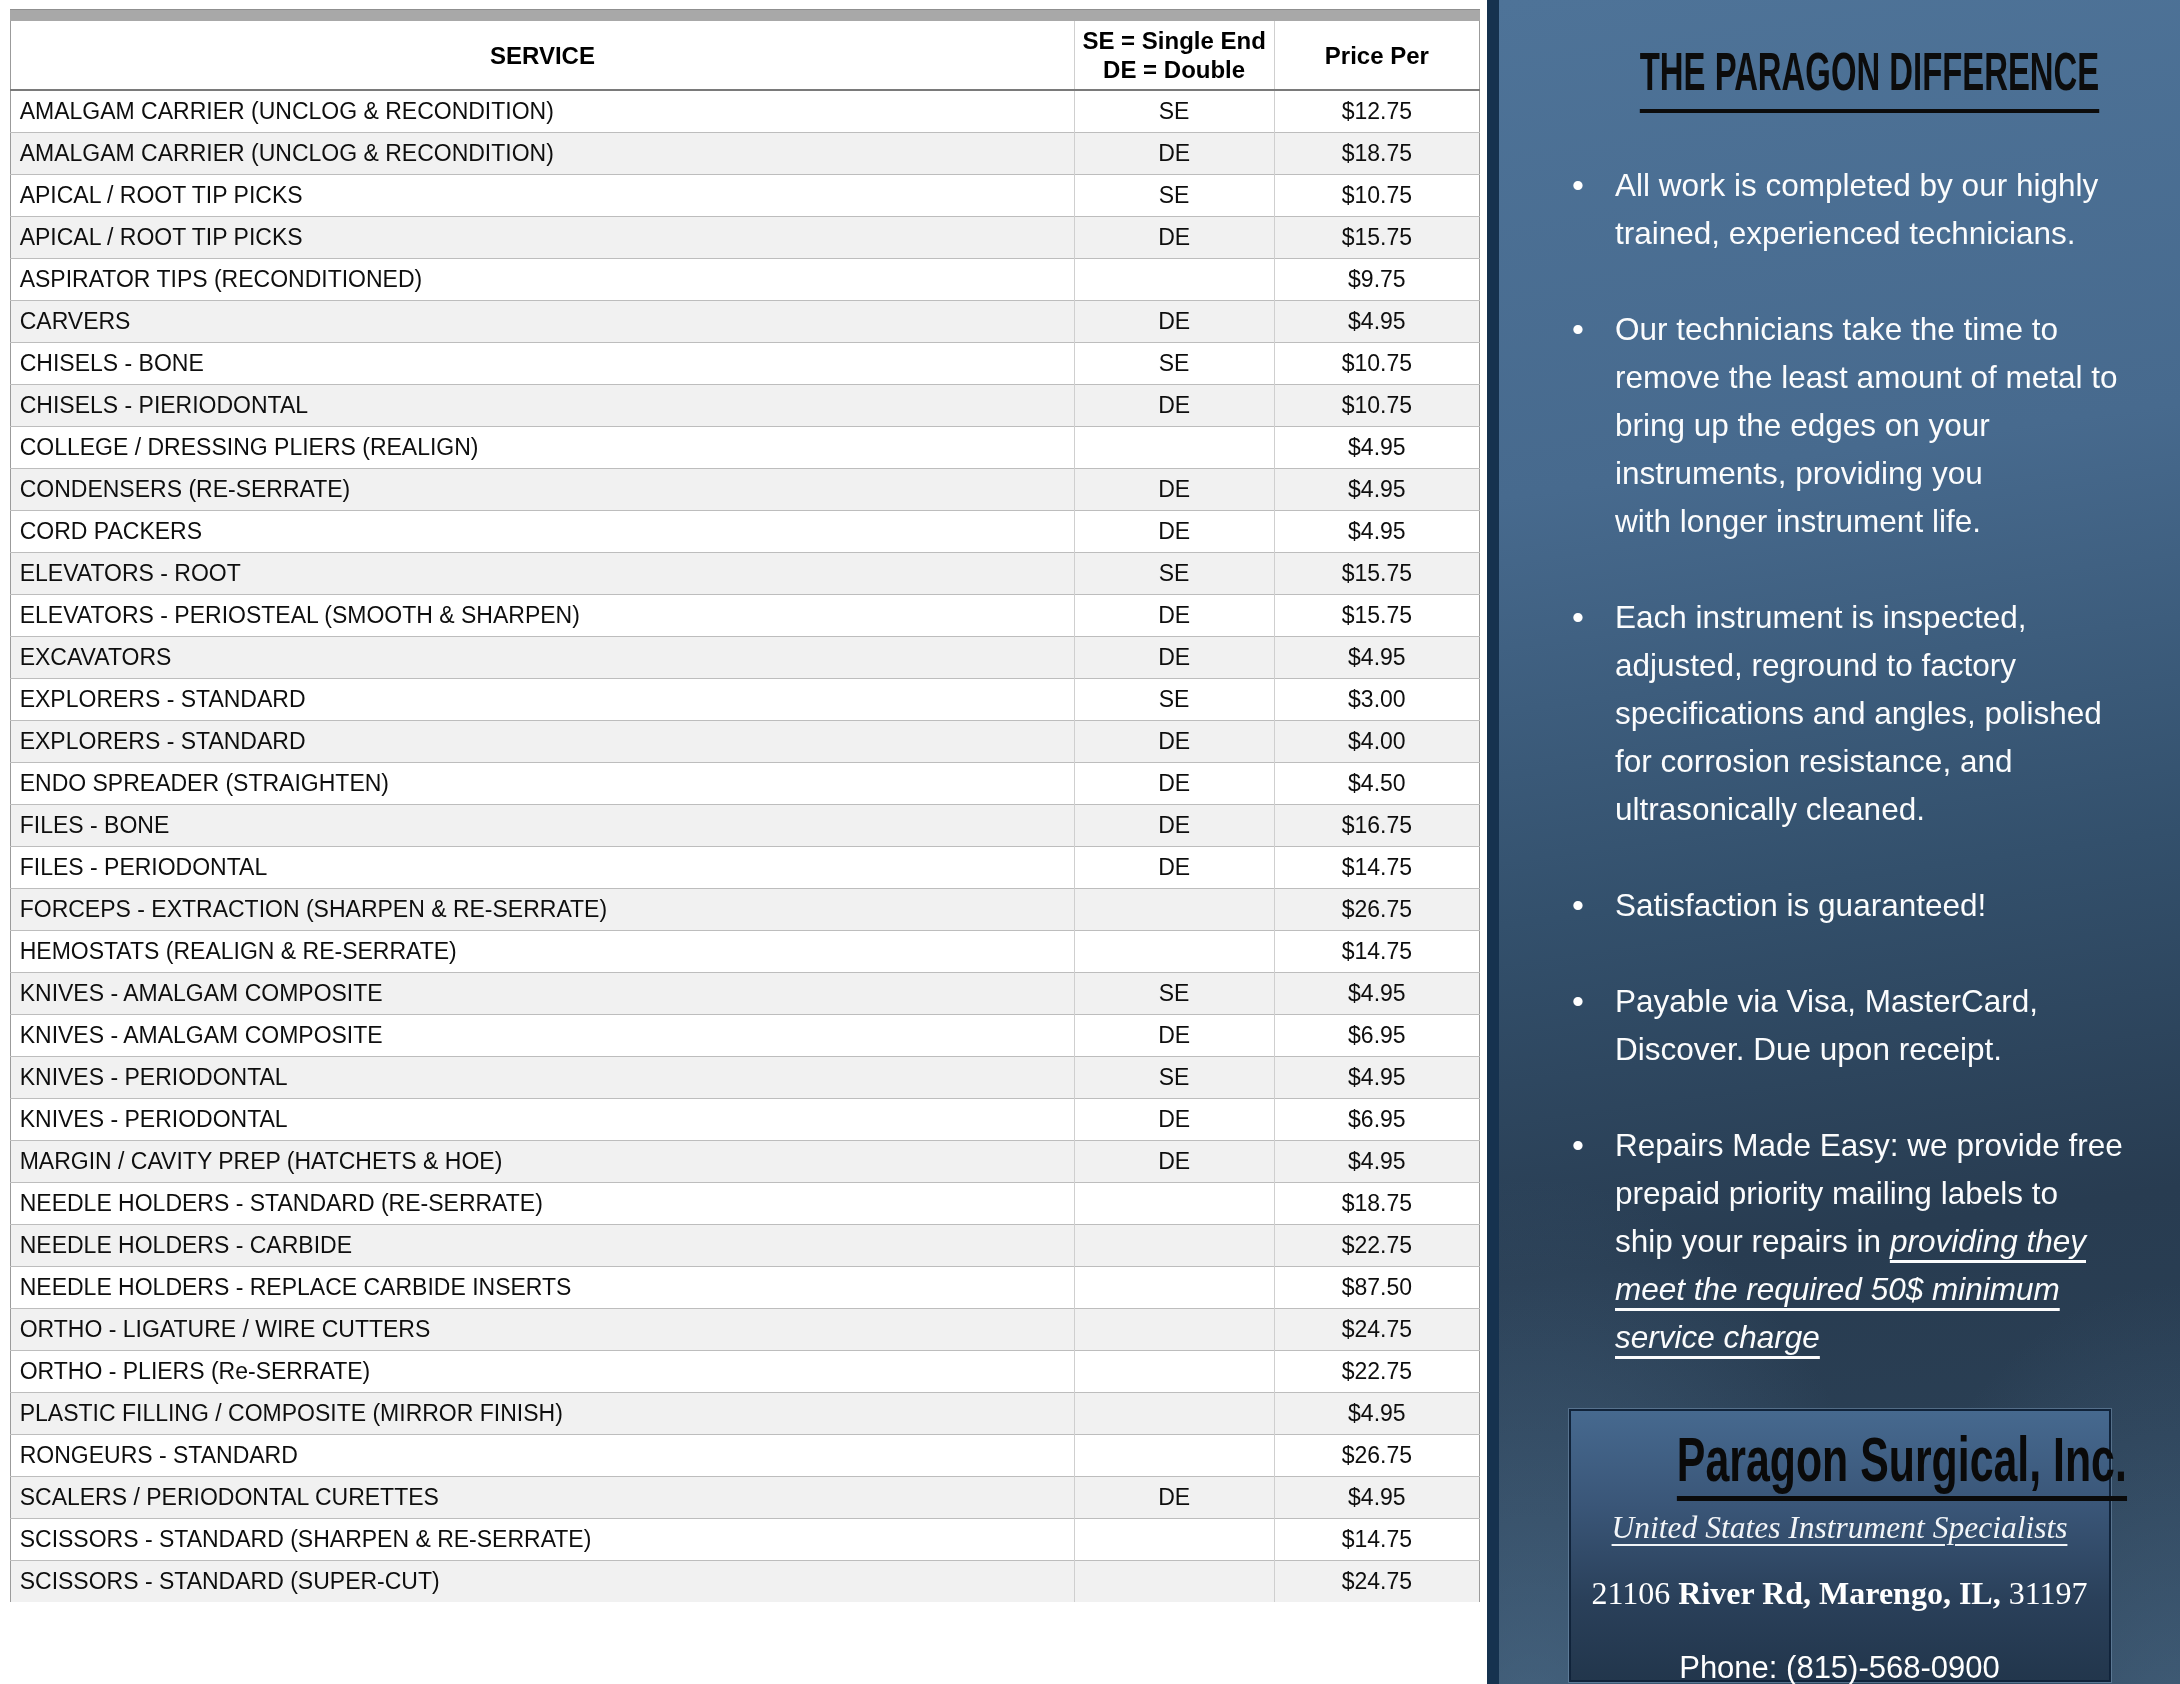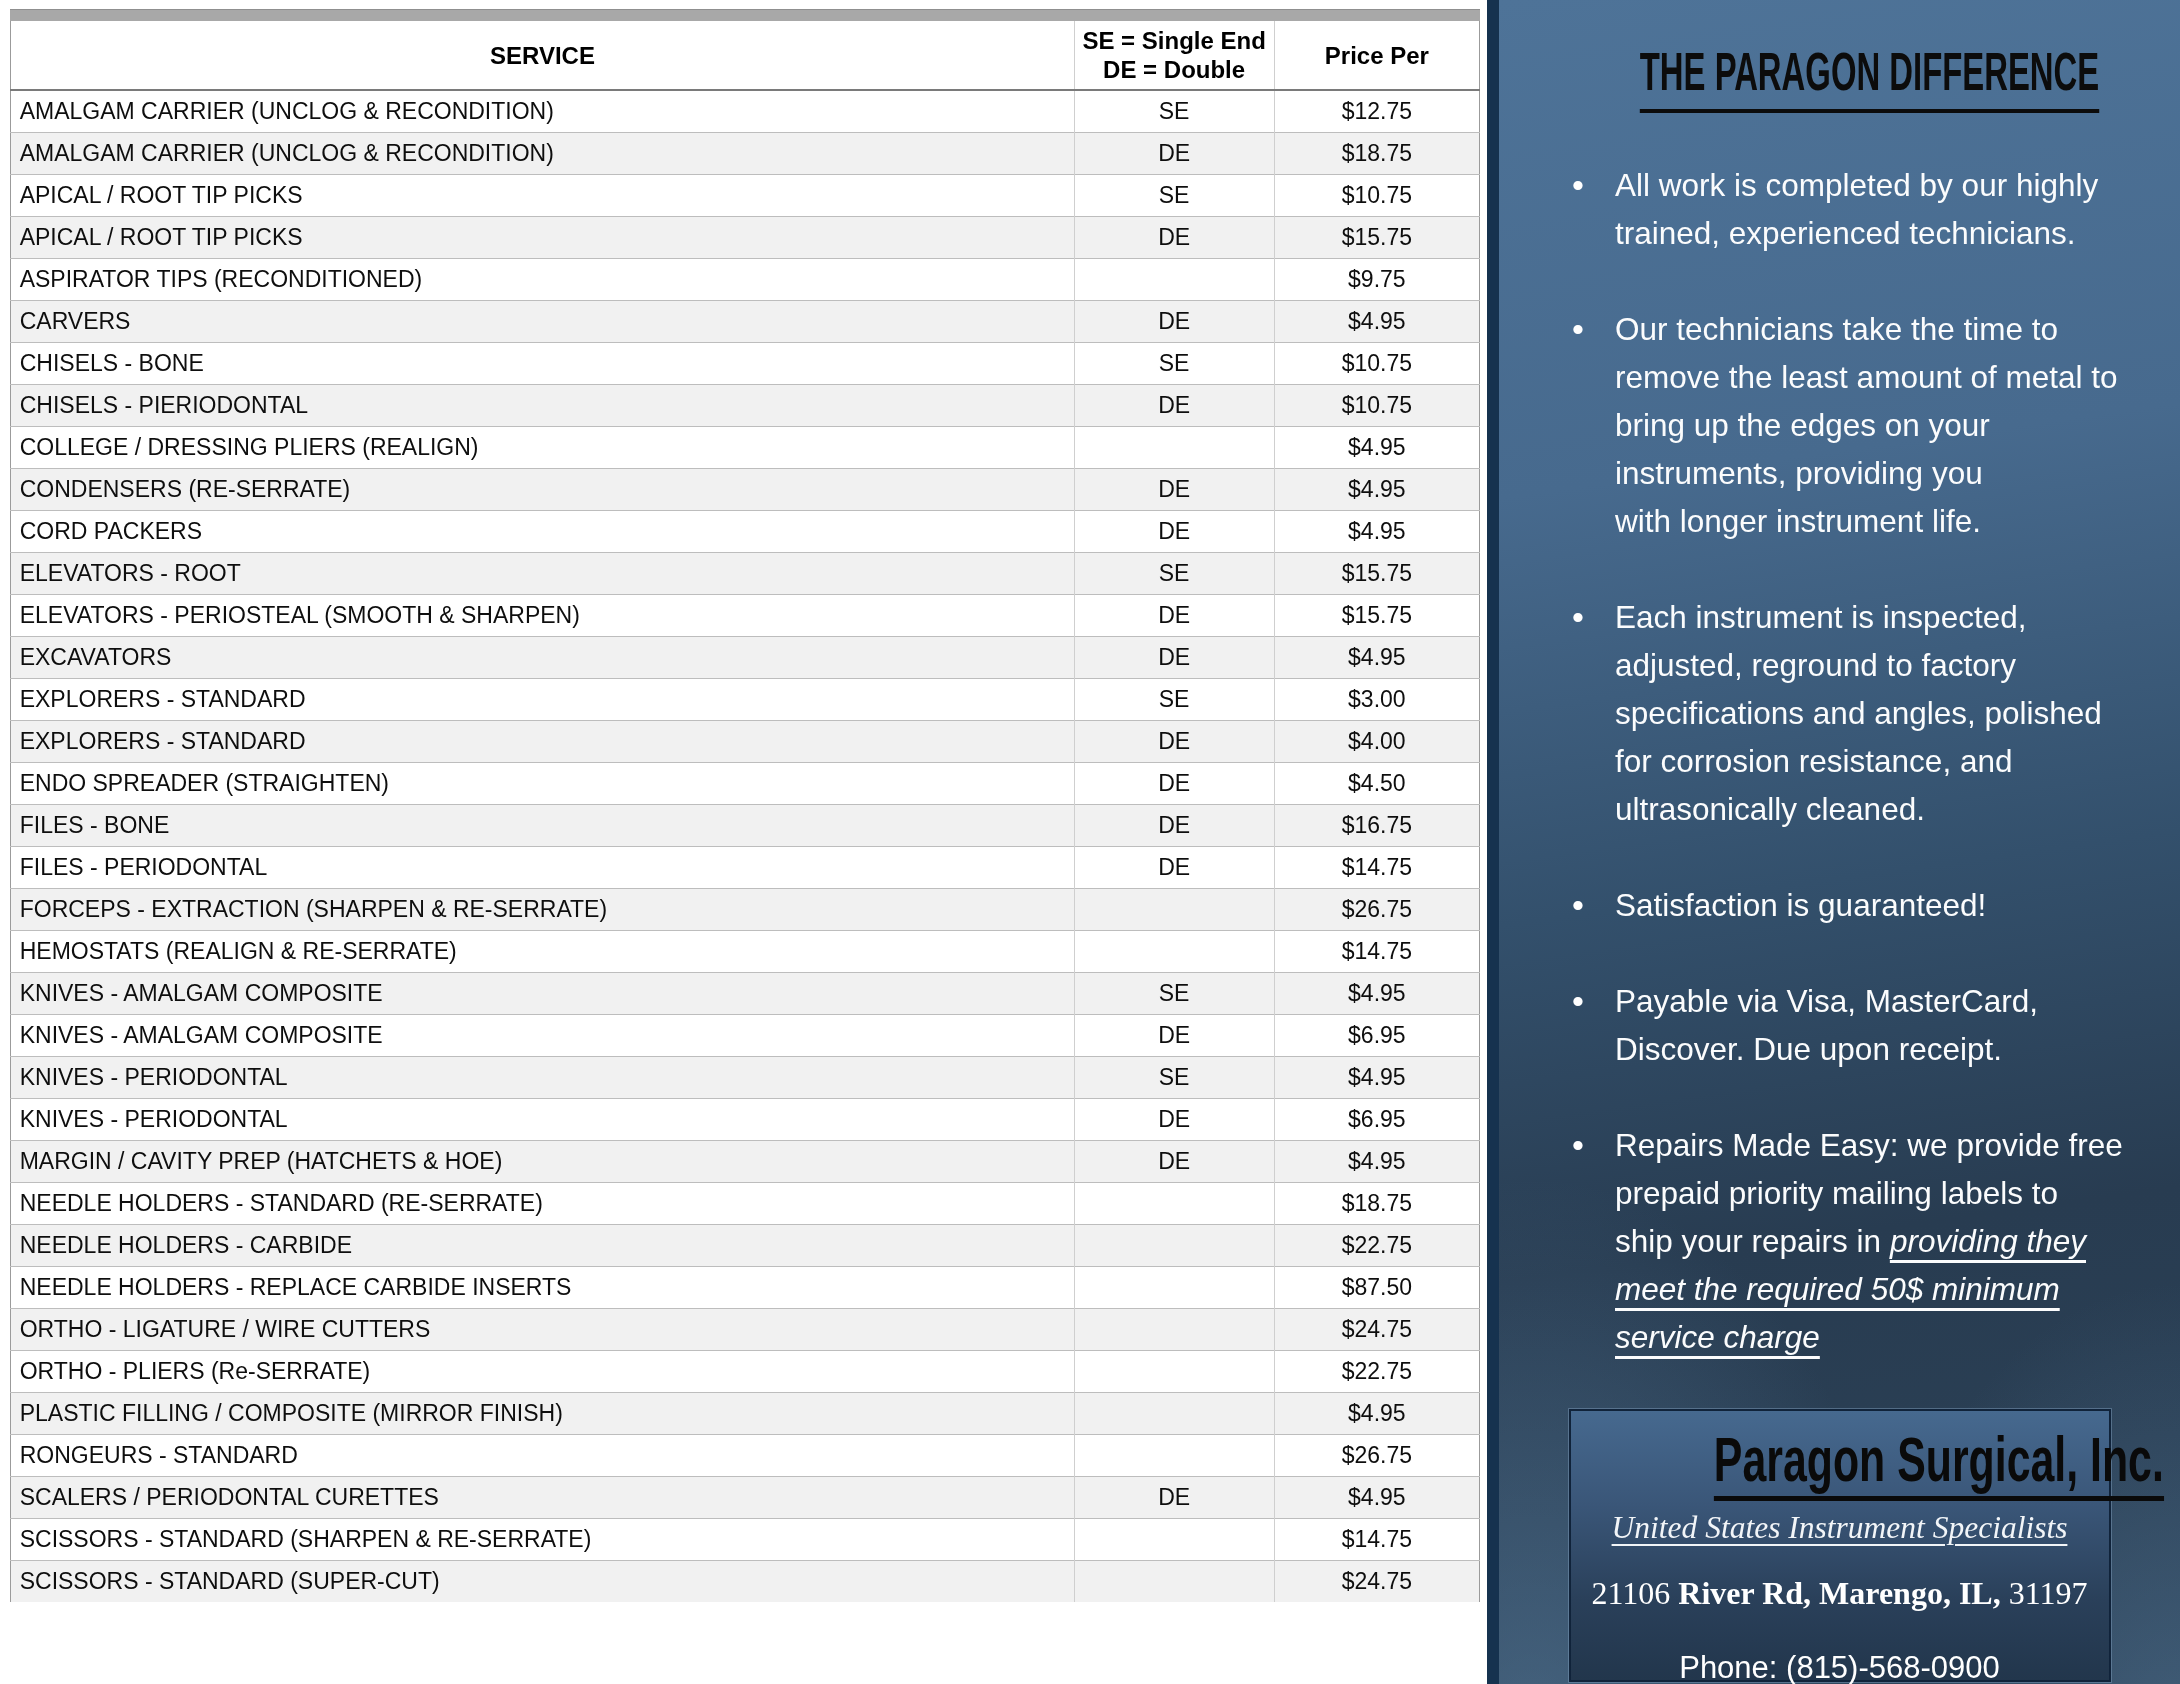--- a/index.html
+++ b/index.html
@@ -100,21 +100,21 @@
   .contact-box{
     width:542px;height:273px;
     margin:48px auto 0 auto;
     border:2.6px solid #10233a;
     box-shadow:0 0 0 0.9px rgba(125,155,185,.55);
     background:linear-gradient(180deg,#46698f 0%,#3a5678 35%,#2a405a 70%,#22364c 100%);
     text-align:center;
     box-sizing:border-box;
     padding-top:12px;
   }
-  .company-wrap{text-align:center;padding-left:37px;}
+  .company-wrap{text-align:center;}
   .company-name{
     display:inline-block;
     font-size:63px;font-weight:bold;color:#0a0a0a;
     transform:scaleX(0.68);transform-origin:50% 50%;
     border-bottom:5.1px solid #0a0a0a;
     padding-bottom:1.7px;
     white-space:nowrap;
   }
   .tagline{
     margin-top:8.5px;

